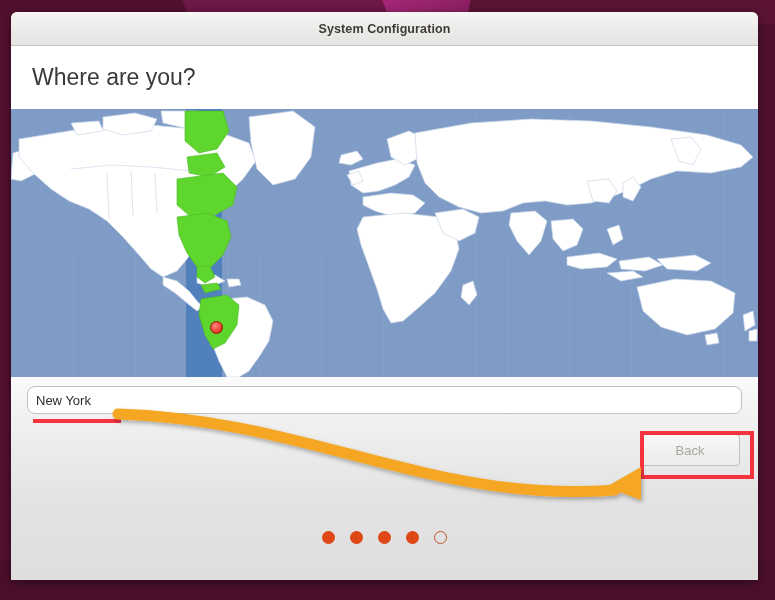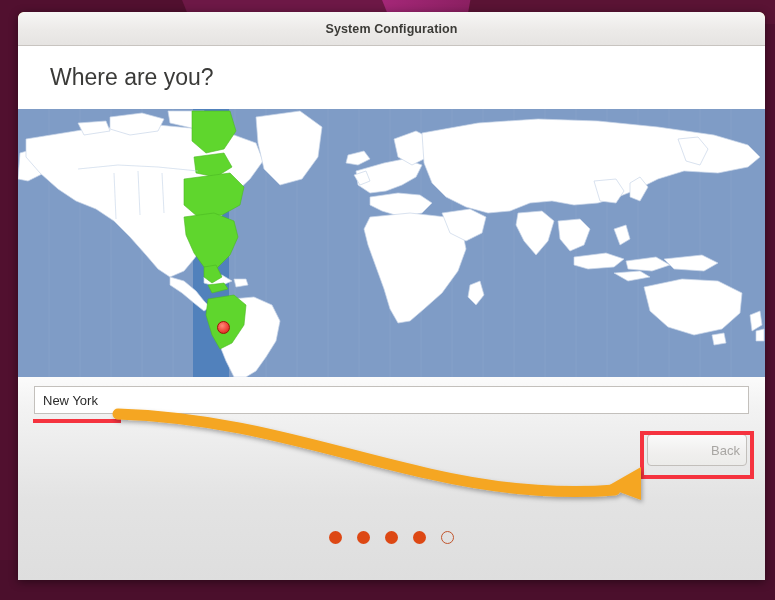--- a/index.html
+++ b/index.html
@@ -36,21 +36,21 @@
   }
   #wp4 {
     position: absolute; left: 0px; top: 560px;
     width: 775px; height: 60px;
     background: #4b0f2c;
   }
 
   
   #window {
     position: absolute;
-    left: 18px; top: 12px;
+    left: 11px; top: 12px;
     width: 747px; height: 568px;
     background: #fef9c3;
     border-radius: 6px 6px 0 0;
     box-shadow: 0 2px 10px rgba(0,0,0,.45);
     overflow: hidden;
   }
   #titlebar {
     height: 33px;
     background: linear-gradient(180deg,#f7f6f5 0%, #eceae8 55%, #e6e4e2 100%);
     border-bottom: 1px solid #c8c4c0;
@@ -61,21 +61,21 @@
     font-size: 12.5px;
     font-weight: bold;
     color: #3c3b37;
     letter-spacing: .1px;
   }
 
   #header {
     height: 63px;
     background: #ffffff;
     display: flex; align-items: center;
-    padding-left: 32px;
+    padding-left: 21px;
     box-sizing: border-box;
   }
   #header .page-title {
     font-size: 23px;
     color: #3a3a38;
     font-weight: normal;
   }
 
   
   #map {
@@ -101,21 +101,21 @@
     height: 204px;
     background: linear-gradient(180deg,#fbfbfb 0%, #f3f3f3 14%, #e3e3e3 60%, #dedede 100%);
     position: relative;
   }
   #entry-row { padding: 9px 16px 0 16px; }
   #tz-entry {
     width: 100%;
     height: 28px;
     box-sizing: border-box;
     border: 1px solid #c3c0bc;
-    border-radius: 0;
+    border-radius: 8px;
     background: #ffffff;
     padding: 0 8px;
     font-family: "Liberation Sans", sans-serif;
     font-size: 13px;
     color: #2b2b2b;
     outline: none;
   }
 
   #btn-row {
     position: absolute;
@@ -125,21 +125,21 @@
   .btn {
     width: 100px; height: 32px;
     border: 1px solid #c2bfbb;
     border-radius: 4px;
     background: linear-gradient(180deg,#fdfdfd 0%,#f2f1f0 55%,#e8e7e5 100%);
     font-family: "Liberation Sans", sans-serif;
     font-size: 13px;
     color: #3a3a38;
     cursor: pointer;
   }
-  .btn.disabled { color: #a8a6a3; background: linear-gradient(180deg,#fafafa 0%,#f0efee 60%,#ececea 100%); text-align: right; }
+  .btn.disabled { color: #a8a6a3; background: linear-gradient(180deg,#fafafa 0%,#f0efee 60%,#ececea 100%); }
 
   #dots {
     position: absolute;
     left: 0; right: 0; top: 154px;
     display: flex; justify-content: center; gap: 15px;
   }
   .dot { width: 13px; height: 13px; border-radius: 50%; box-sizing: border-box; }
   .dot.filled { background: #dd4814; }
   .dot.empty  { background: transparent; border: 1.5px solid #c1552d; }
 

